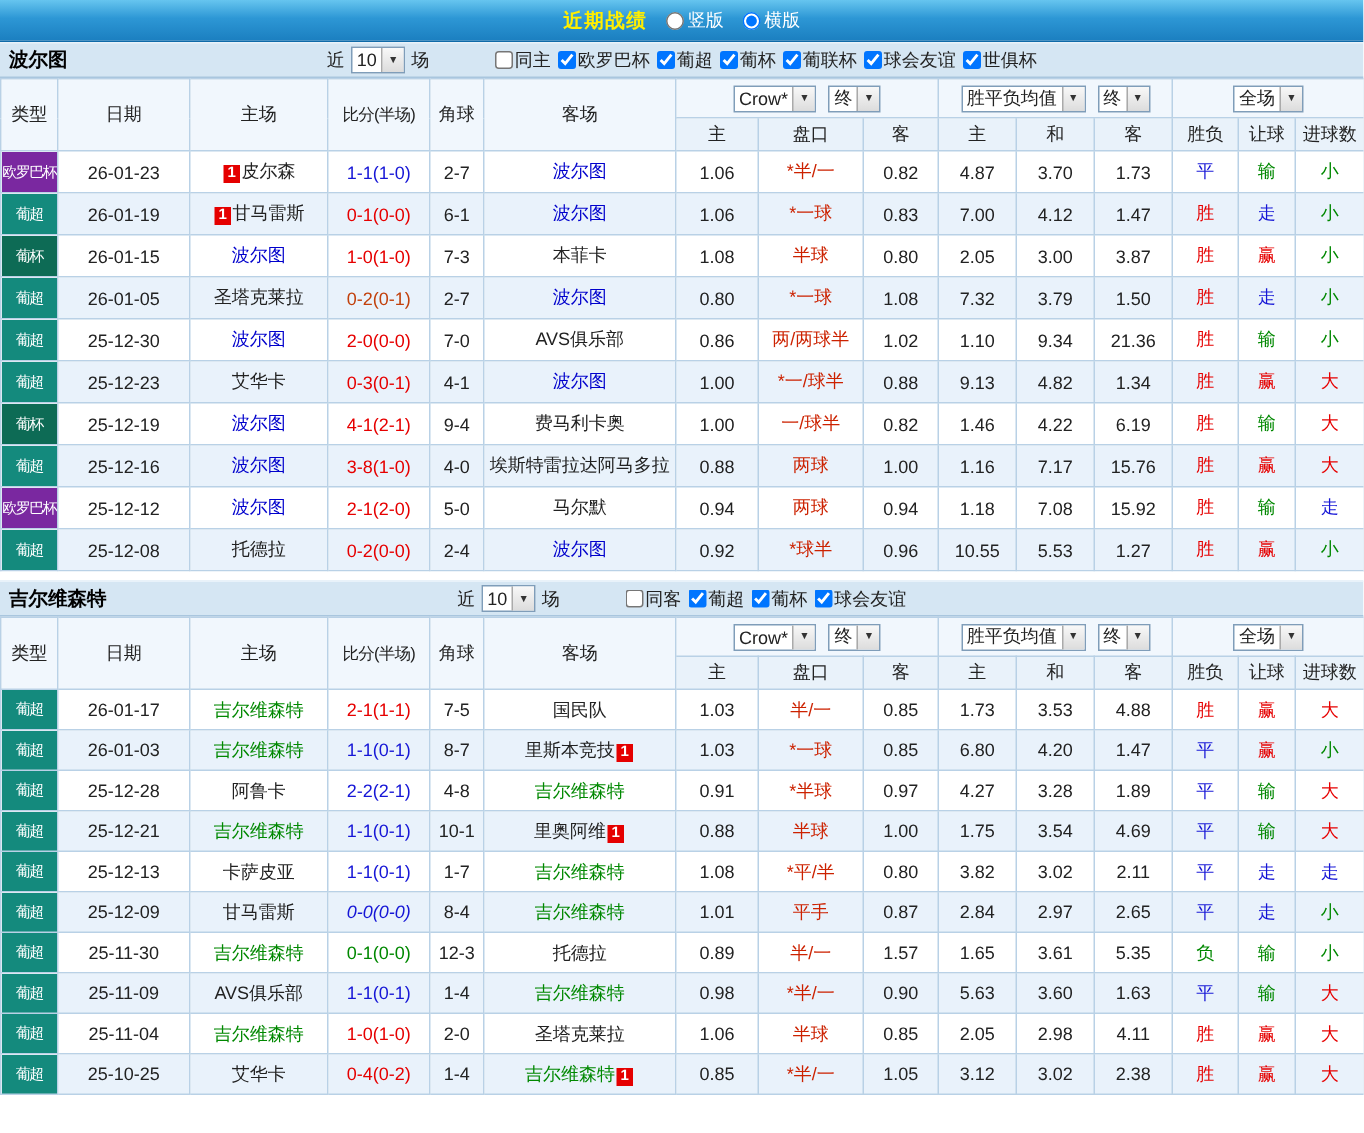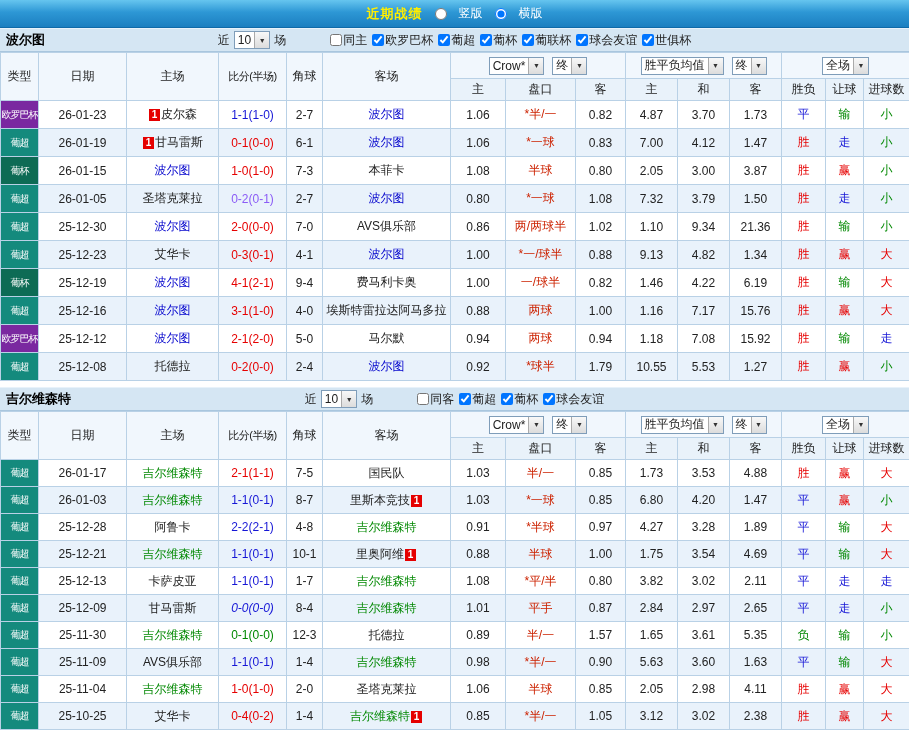--- a/index.html
+++ b/index.html
@@ -3,21 +3,21 @@
 <meta charset="utf-8">
 <style>
   * { margin:0; padding:0; box-sizing:border-box; }
   html,body { width:909px; height:755px; overflow:hidden; background:#fff;
     font-family:"Liberation Sans","DejaVu Sans",sans-serif; font-size:12px; color:#222; }
 
   
   .topbar { height:28px; background:linear-gradient(180deg,#66c5ef 0%,#2d97d5 45%,#1b7fc0 100%);
     border-bottom:1px solid #0f6aa8; display:flex; align-items:center; justify-content:center; gap:12px; color:#fff; }
   .topbar .title { color:#ffee00; font-weight:bold; font-size:13px; letter-spacing:1px; }
-  .radio-wrap { display:inline-flex; align-items:center; gap:12px; cursor:pointer; }
+  .radio-wrap { display:inline-flex; align-items:center; gap:3px; cursor:pointer; }
   input[type=radio], input[type=checkbox] { width:12px; height:12px; margin:0; }
 
   
   .filterbar { height:24px; background:#d5e6f3; border-bottom:1px solid #a9c6de; border-top:1px solid #e8f2fa;
     display:flex; align-items:center; position:relative; }
   .filterbar .team { position:absolute; left:6px; font-weight:bold; font-size:13px; color:#000; }
   .filters { margin:0 auto; display:flex; align-items:center; gap:4px; }
   .cbs { display:inline-flex; align-items:center; gap:5px;padding-left:40px; }
   .cb { display:inline-flex; align-items:center; gap:1px; cursor:pointer; }
 
@@ -226,21 +226,21 @@
           <td>3.00</td>
           <td>3.87</td>
           <td style="color: rgb(230, 0, 0);">胜</td>
           <td style="color: rgb(230, 0, 0);">赢</td>
           <td style="color: rgb(0, 136, 0);">小</td>
         </tr>
         <tr>
           <td class="league" style="background: rgb(20, 138, 125);">葡超</td>
           <td>26-01-05</td>
           <td><span style="color: rgb(34, 34, 34);">圣塔克莱拉</span></td>
-          <td style="color: #8b5cf6;">0-2(0-1)</td>
+          <td style="color: #c2410c;">0-2(0-1)</td>
           <td>2-7</td>
           <td><span style="color: rgb(0, 0, 204);">波尔图</span></td>
           <td>0.80</td>
           <td class="handicap">*一球</td>
           <td>1.08</td>
           <td>7.32</td>
           <td>3.79</td>
           <td>1.50</td>
           <td style="color: rgb(230, 0, 0);">胜</td>
           <td style="color: rgb(22, 22, 214);">走</td>
@@ -294,21 +294,21 @@
           <td>4.22</td>
           <td>6.19</td>
           <td style="color: rgb(230, 0, 0);">胜</td>
           <td style="color: rgb(0, 136, 0);">输</td>
           <td style="color: rgb(230, 0, 0);">大</td>
         </tr>
         <tr>
           <td class="league" style="background: rgb(20, 138, 125);">葡超</td>
           <td>25-12-16</td>
           <td><span style="color: rgb(0, 0, 204);">波尔图</span></td>
-          <td style="color: rgb(230, 0, 0);">3-1(1-0)</td>
+          <td style="color: rgb(230, 0, 0);">3-8(1-0)</td>
           <td>4-0</td>
           <td><span style="color: rgb(34, 34, 34);">埃斯特雷拉达阿马多拉</span></td>
           <td>0.88</td>
           <td class="handicap">两球</td>
           <td>1.00</td>
           <td>1.16</td>
           <td>7.17</td>
           <td>15.76</td>
           <td style="color: rgb(230, 0, 0);">胜</td>
           <td style="color: rgb(230, 0, 0);">赢</td>
@@ -333,21 +333,21 @@
         </tr>
         <tr>
           <td class="league" style="background: rgb(20, 138, 125);">葡超</td>
           <td>25-12-08</td>
           <td><span style="color: rgb(34, 34, 34);">托德拉</span></td>
           <td style="color: rgb(230, 0, 0);">0-2(0-0)</td>
           <td>2-4</td>
           <td><span style="color: rgb(0, 0, 204);">波尔图</span></td>
           <td>0.92</td>
           <td class="handicap">*球半</td>
-          <td>1.79</td>
+          <td>0.96</td>
           <td>10.55</td>
           <td>5.53</td>
           <td>1.27</td>
           <td style="color: rgb(230, 0, 0);">胜</td>
           <td style="color: rgb(230, 0, 0);">赢</td>
           <td style="color: rgb(0, 136, 0);">小</td>
         </tr>
       </tbody>
   </table>
 

